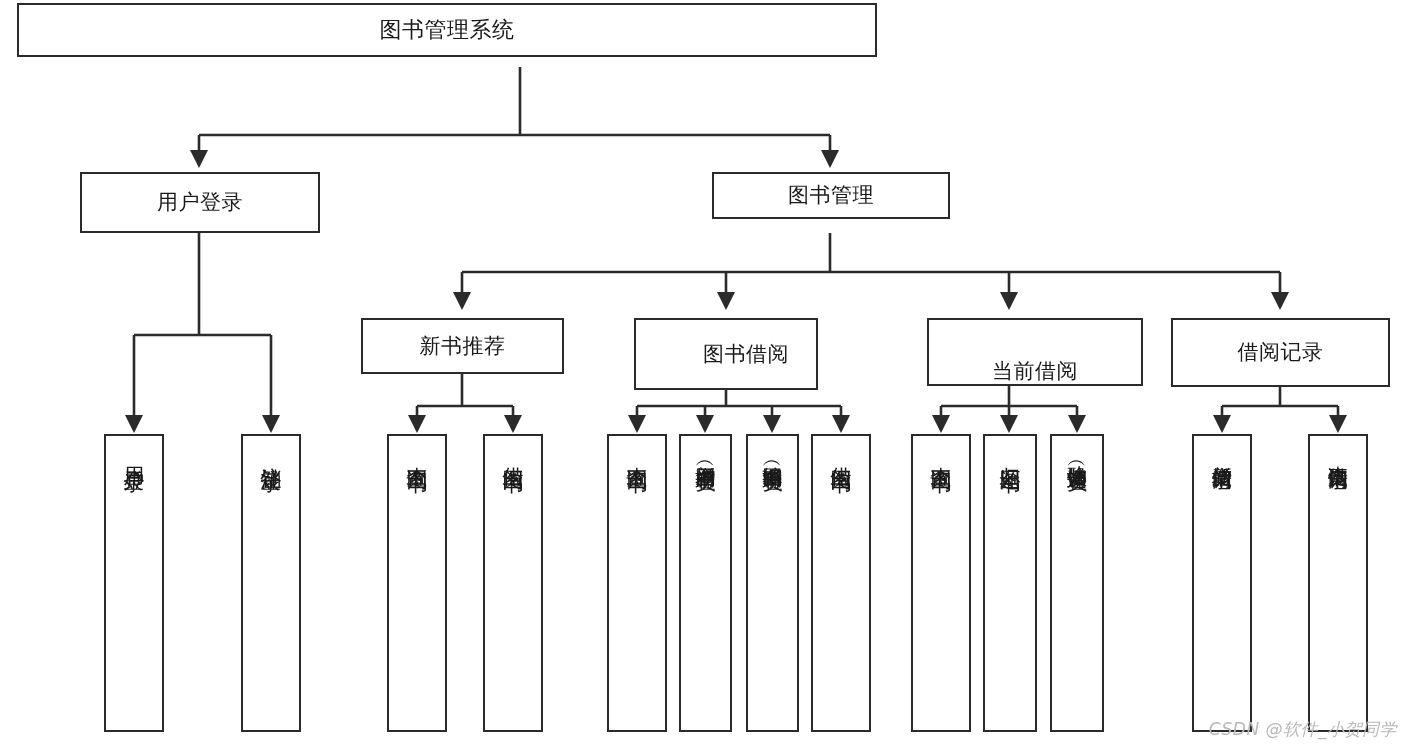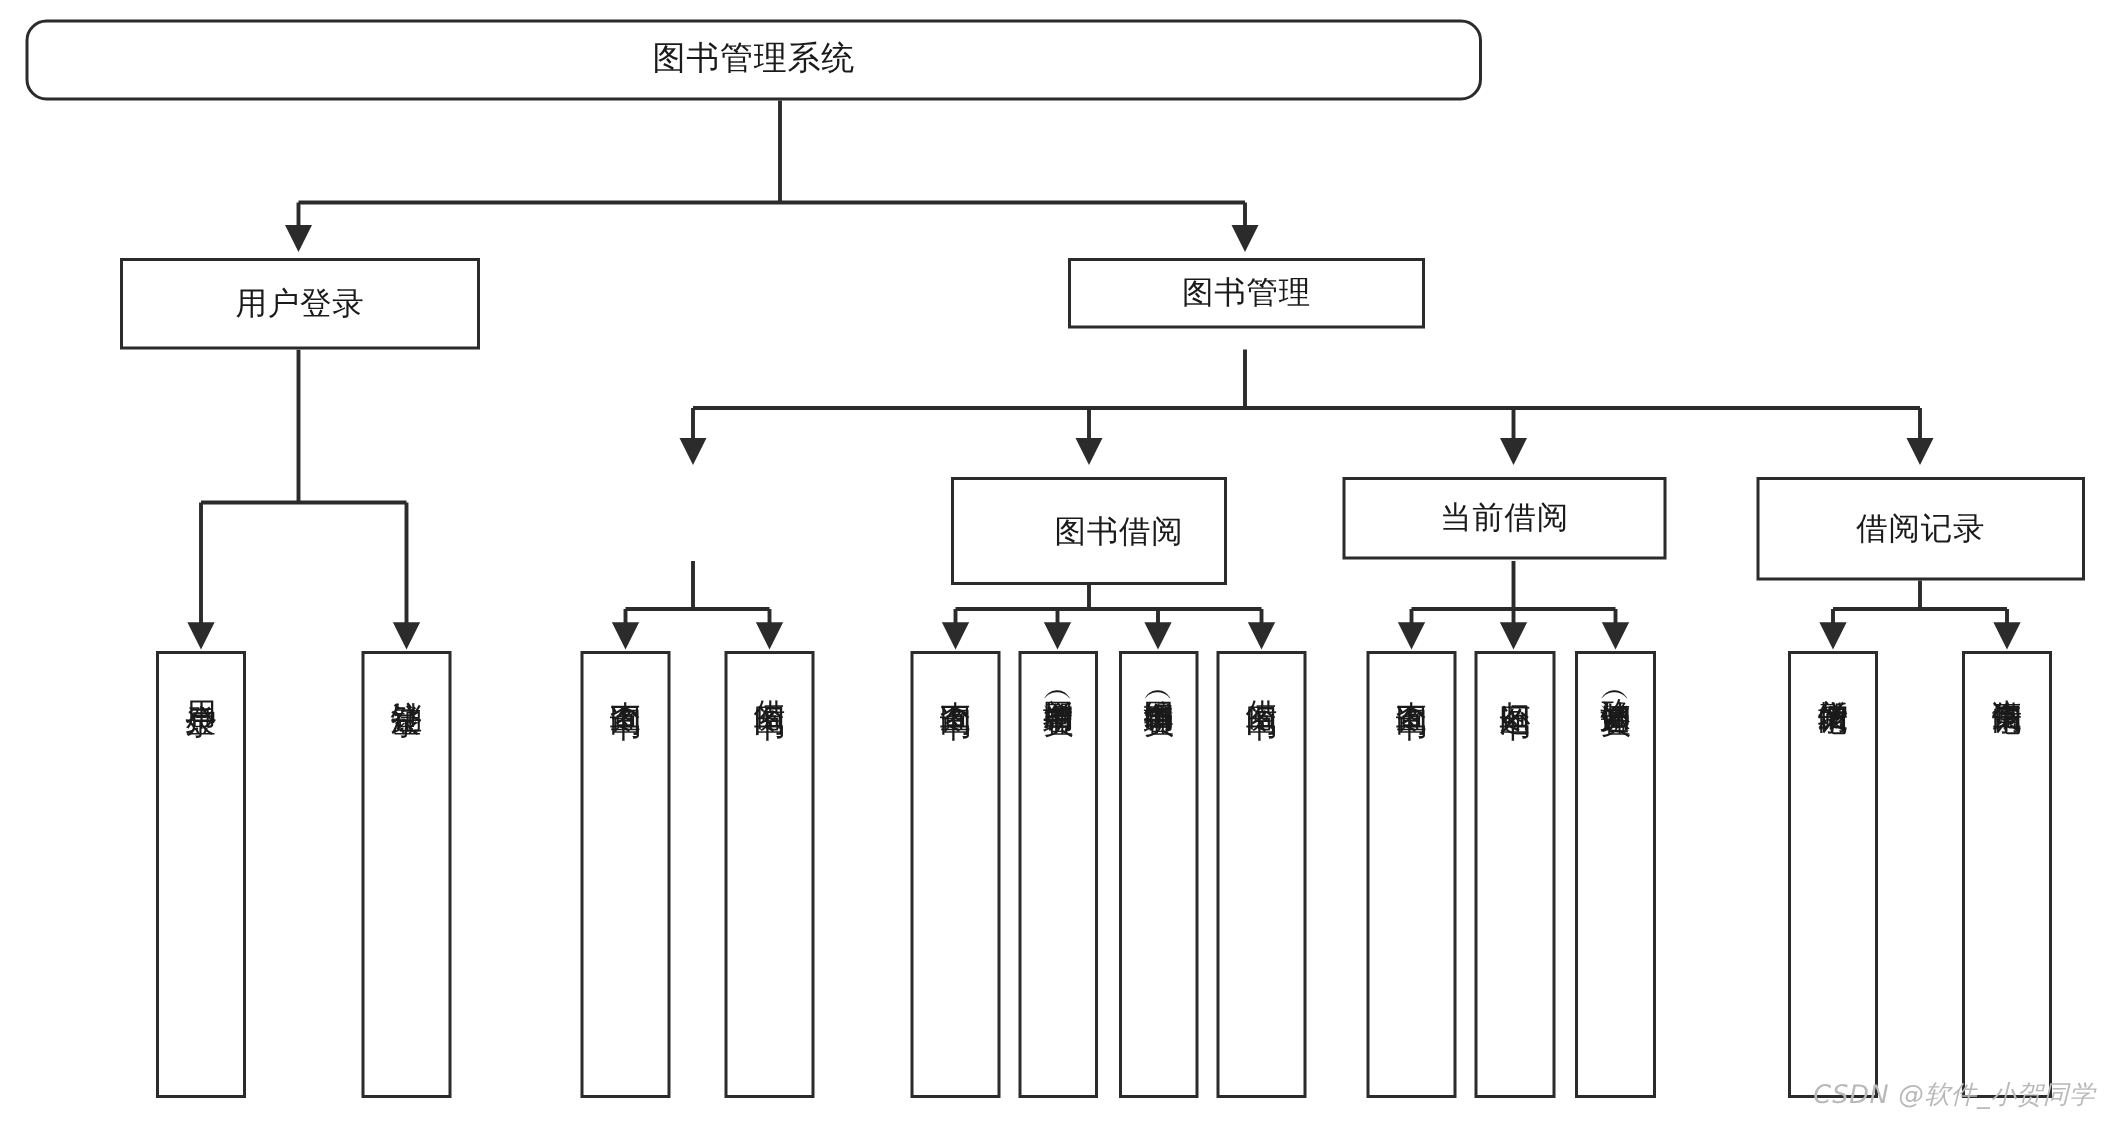--- a/index.html
+++ b/index.html
@@ -128,38 +128,41 @@
       <path d="M 1009 406 L 1009 430" marker-end="url(#arrow)"></path>
       <path d="M 1077 406 L 1077 430" marker-end="url(#arrow)"></path>
 
       <path d="M 1280 374 L 1280 406"></path>
       <path d="M 1222 406 L 1338 406"></path>
       <path d="M 1222 406 L 1222 430" marker-end="url(#arrow)"></path>
       <path d="M 1338 406 L 1338 430" marker-end="url(#arrow)"></path>
     </g>
   </svg>
 
-  <div class="node horiz root" style="left:17px; top:13px; width:971px; height:54px;border-radius:14px;">
+  <div class="node horiz root" style="left:17px; top:3px; width:860px; height:54px;">
     <span class="node-label">图书管理系统</span>
   </div>
 
   <div class="node horiz" style="left:80px; top:172px; width:240px; height:61px;">
     <span class="node-label">用户登录</span>
   </div>
 
   <div class="node horiz" style="left:712px; top:172px; width:238px; height:47px;">
     <span class="node-label">图书管理</span>
   </div>
 
+  <div class="node horiz" style="left:361px; top:318px; width:203px; height:56px;">
+    <span class="node-label">新书推荐</span>
+  </div>
 
   <div class="node horiz" style="left:634px; top:318px; width:184px; height:72px;padding-left:40px;">
     <span class="node-label">图书借阅</span>
   </div>
 
-  <div class="node horiz" style="left:895px; top:318px; width:216px; height:55px;">
+  <div class="node horiz" style="left:927px; top:318px; width:216px; height:68px;align-items:flex-end;">
     <span class="node-label">当前借阅</span>
   </div>
 
   <div class="node horiz" style="left:1171px; top:318px; width:219px; height:69px;">
     <span class="node-label">借阅记录</span>
   </div>
 
   <div class="node vert" style="left:104px; top:434px; width:60px; height:298px;">
     <span class="node-label">用户登录</span>
   </div>

